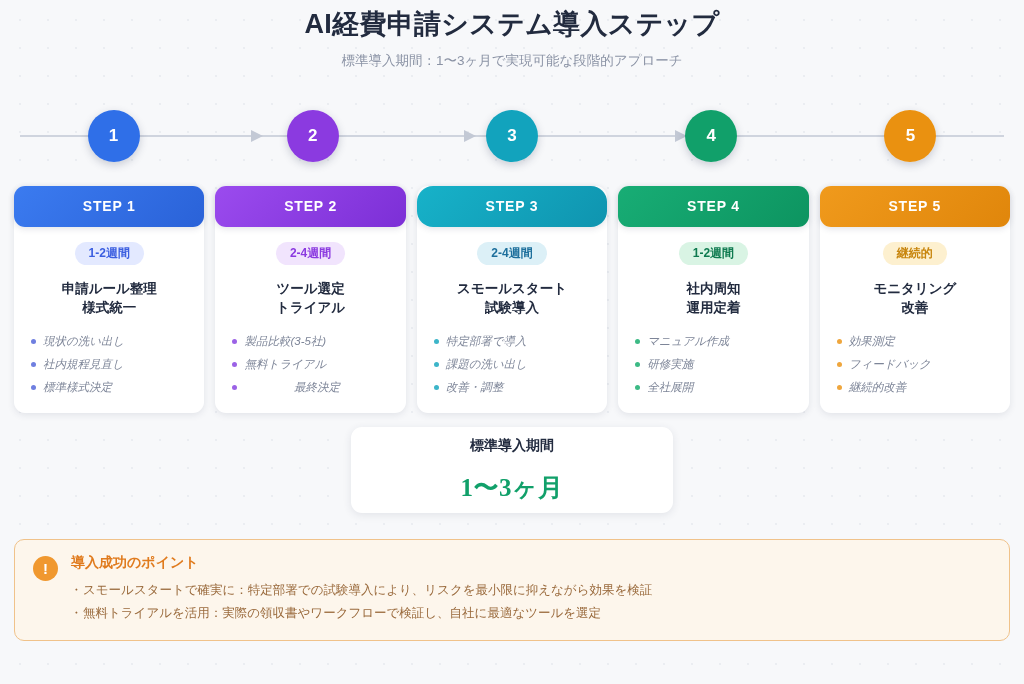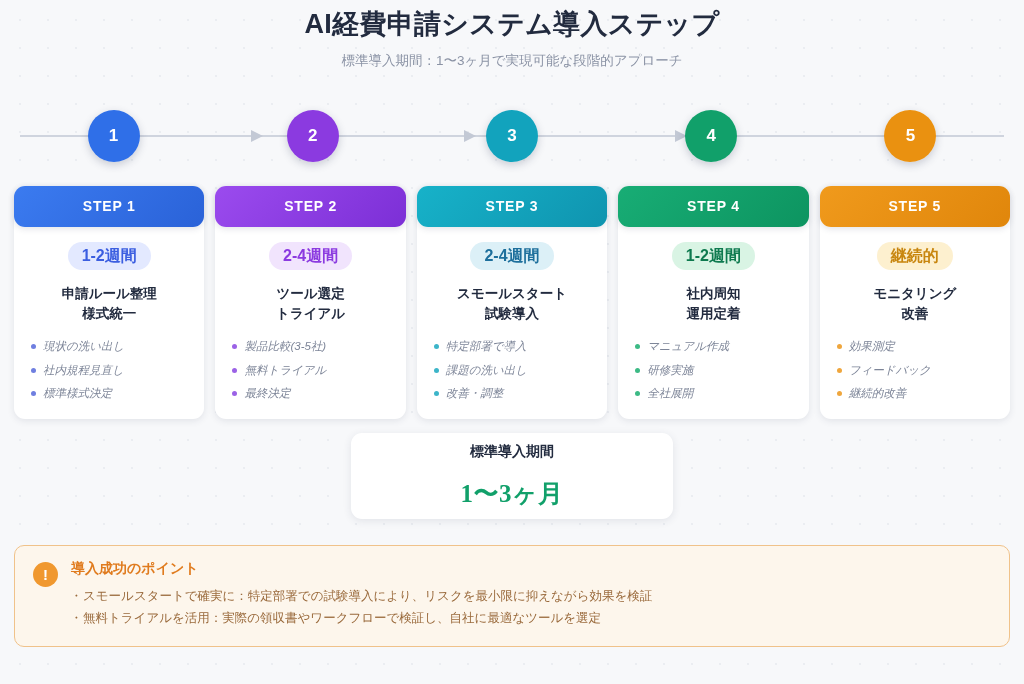--- a/index.html
+++ b/index.html
@@ -146,21 +146,21 @@
   .badge-row {
     display: flex;
     justify-content: center;
     margin-top: 15px;
   }
 
   .badge {
     display: inline-block;
     padding: 3px 14px;
     border-radius: 999px;
-    font-size: 16px;
+    font-size: 12px;
     font-weight: bold;
     line-height: 1.4;
   }
 
   .card-title {
     margin-top: 14px;
     text-align: center;
     font-size: 13.5px;
     font-weight: bold;
     color: #222b3f;
@@ -339,25 +339,25 @@
         <div class="badge-row">
           <span class="badge" style="background: rgb(241, 228, 253); color: rgb(139, 58, 224);">2-4週間</span>
         </div>
         <div class="card-title">
           <div>ツール選定</div>
           <div>トライアル</div>
         </div>
         <ul class="bullets">
           <li style="color: rgb(155, 98, 230);"><span style="color: rgb(125, 133, 152);">製品比較(3-5社)</span></li>
           <li style="color: rgb(155, 98, 230);"><span style="color: rgb(125, 133, 152);">無料トライアル</span></li>
-          <li style="color: rgb(155, 98, 230);"><span style="color: rgb(125, 133, 152);">最終決定</span></li>
+          <li style="color: rgb(155, 98, 230); text-align: center;"><span style="color: rgb(125, 133, 152);">最終決定</span></li>
         </ul>
       </div>
       <div class="card">
-        <div class="card-header" style="background: linear-gradient(135deg, rgb(23, 178, 201) 0%, rgb(15, 148, 175) 100%);">STEP 3</div>
+        <div class="card-header" style="background: linear-gradient(135deg, rgb(23, 178, 201) 0%, rgb(15, 148, 175) 100%); border-radius: 16px;">STEP 3</div>
         <div class="badge-row">
           <span class="badge" style="background: rgb(220, 240, 247); color: rgb(29, 111, 156);">2-4週間</span>
         </div>
         <div class="card-title">
           <div>スモールスタート</div>
           <div>試験導入</div>
         </div>
         <ul class="bullets">
           <li style="color: rgb(60, 181, 201);"><span style="color: rgb(125, 133, 152);">特定部署で導入</span></li>
           <li style="color: rgb(60, 181, 201);"><span style="color: rgb(125, 133, 152);">課題の洗い出し</span></li>

